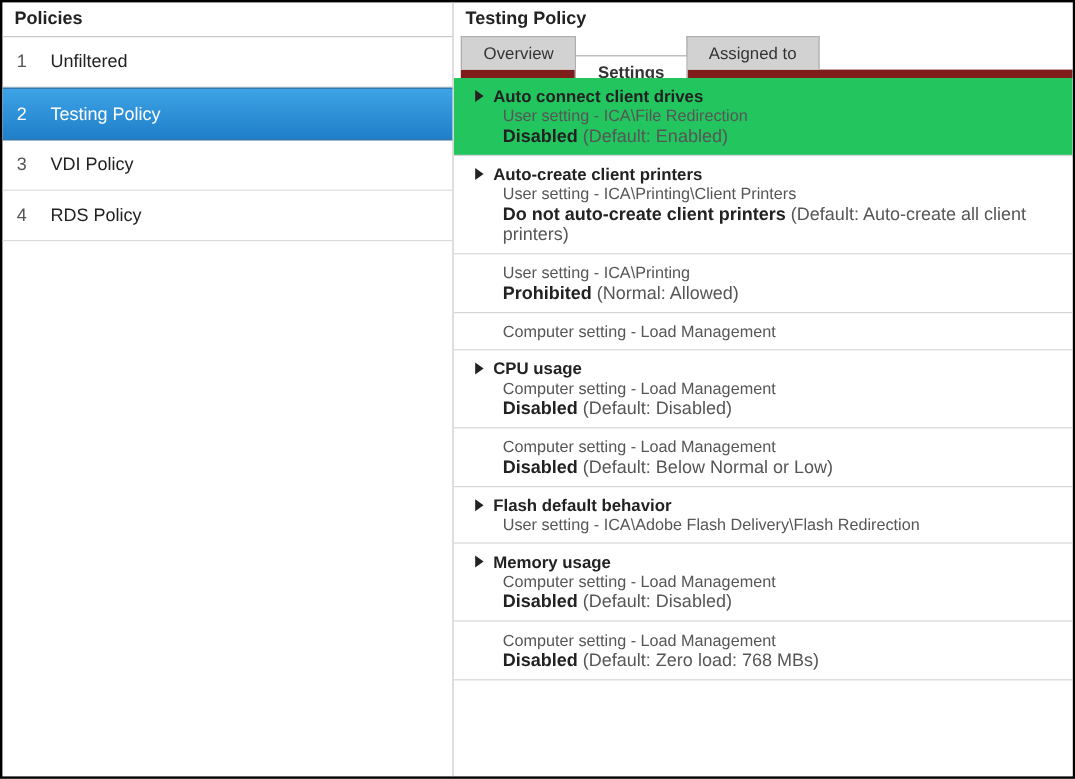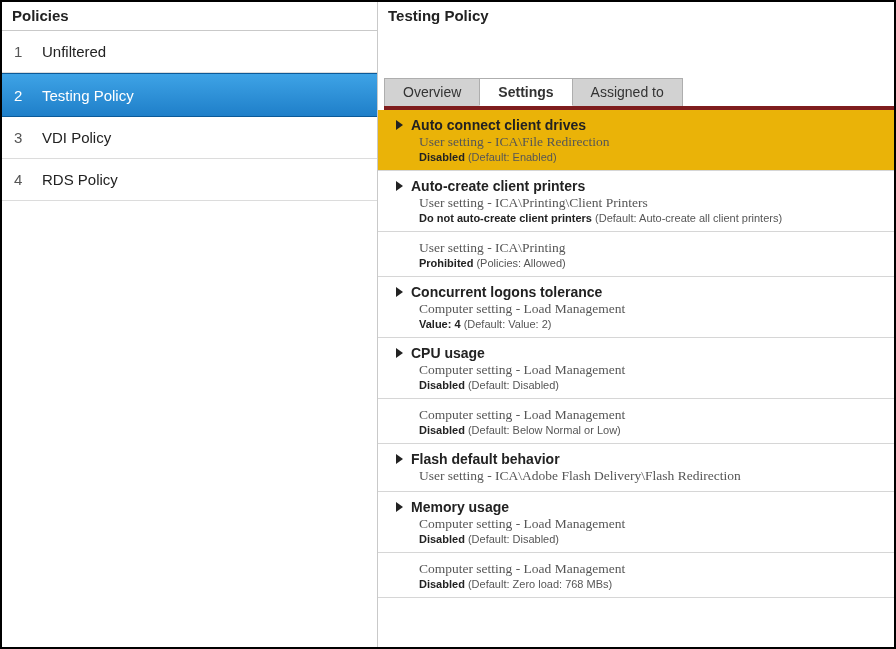--- a/index.html
+++ b/index.html
@@ -59,77 +59,75 @@
       overflow: hidden;
     }
     .right-header {
       font-weight: 700;
       font-size: 15px;
       padding: 5px 10px 6px 10px;
     }
 
     .tab-bar {
       display: flex;
-      border-bottom: 4px solid #7f1d1d;
+      border-bottom: 7px solid #7f1d1d;
       margin-left: 6px;
-      margin-top: 48px;
     }
     .tab {
       padding: 5px 18px 5px 18px;
       font-size: 14px;
       background: #d2d2d2;
       border: 1px solid #aeaeae;
       border-bottom: none;
       margin-right: -1px;
       cursor: pointer;
       color: #333;
     }
     .tab.active {
       background: #fff;
       font-weight: 700;
       position: relative;
-      top: 0;
+      top: 16px;
       border-bottom: 1px solid #fff;
     }
 
     .settings-list {
       flex: 1;
       overflow: auto;
     }
     .setting {
       border-bottom: 1px solid #d6d6d6;
       padding: 7px 8px 7px 18px;
       position: relative;
     }
     .setting:first-child {
-      background: #eab308;
+      background: #22c55e;
     }
     .tri {
       display: inline-block;
       width: 0; height: 0;
       border-top: 5px solid transparent;
       border-bottom: 5px solid transparent;
       border-left: 7px solid #222;
       margin-right: 8px;
       position: relative;
       top: 0px;
     }
     .setting-title {
       font-weight: 700;
       font-size: 14px;
     }
     .setting-path {
       color: #565656;
       font-size: 13.5px;
       margin-top: 1px;
       padding-left: 23px;
-      font-family: Liberation Serif, serif;
     }
     .setting-value {
-      font-size: 11px;
+      font-size: 15px;
       margin-top: 1px;
       padding-left: 23px;
     }
     .setting-value .v { font-weight: 700; }
     .setting-value .d { color: #565656; }
   </style>
 </head>
 <body>
 
 <div class="left-pane">
@@ -170,26 +168,24 @@
         <div class="setting-path">User setting - ICA\File Redirection</div>
         <div class="setting-value"><span class="v">Disabled</span><span class="d"> (Default: Enabled)</span></div>
       </div>
       <div class="setting">
         <div><span class="tri"></span><span class="setting-title">Auto-create client printers</span></div>
         <div class="setting-path">User setting - ICA\Printing\Client Printers</div>
         <div class="setting-value"><span class="v">Do not auto-create client printers</span><span class="d"> (Default: Auto-create all client printers)</span></div>
       </div>
       <div class="setting">
         <div class="setting-path">User setting - ICA\Printing</div>
-        <div class="setting-value"><span class="v">Prohibited</span><span class="d"> (Policies: Allowed)</span></div>
-      </div>
-      <div class="setting">
-        <div><span class="tri"></span><span class="setting-title">Concurrent logons tolerance</span></div>
-        <div class="setting-path">Computer setting - Load Management</div>
-        <div class="setting-value"><span class="v">Value: 4</span><span class="d"> (Default: Value: 2)</span></div>
+        <div class="setting-value"><span class="v">Prohibited</span><span class="d"> (Normal: Allowed)</span></div>
+      </div>
+      <div class="setting">
+        <div class="setting-path">Computer setting - Load Management</div>
       </div>
       <div class="setting">
         <div><span class="tri"></span><span class="setting-title">CPU usage</span></div>
         <div class="setting-path">Computer setting - Load Management</div>
         <div class="setting-value"><span class="v">Disabled</span><span class="d"> (Default: Disabled)</span></div>
       </div>
       <div class="setting">
         <div class="setting-path">Computer setting - Load Management</div>
         <div class="setting-value"><span class="v">Disabled</span><span class="d"> (Default: Below Normal or Low)</span></div>
       </div>

